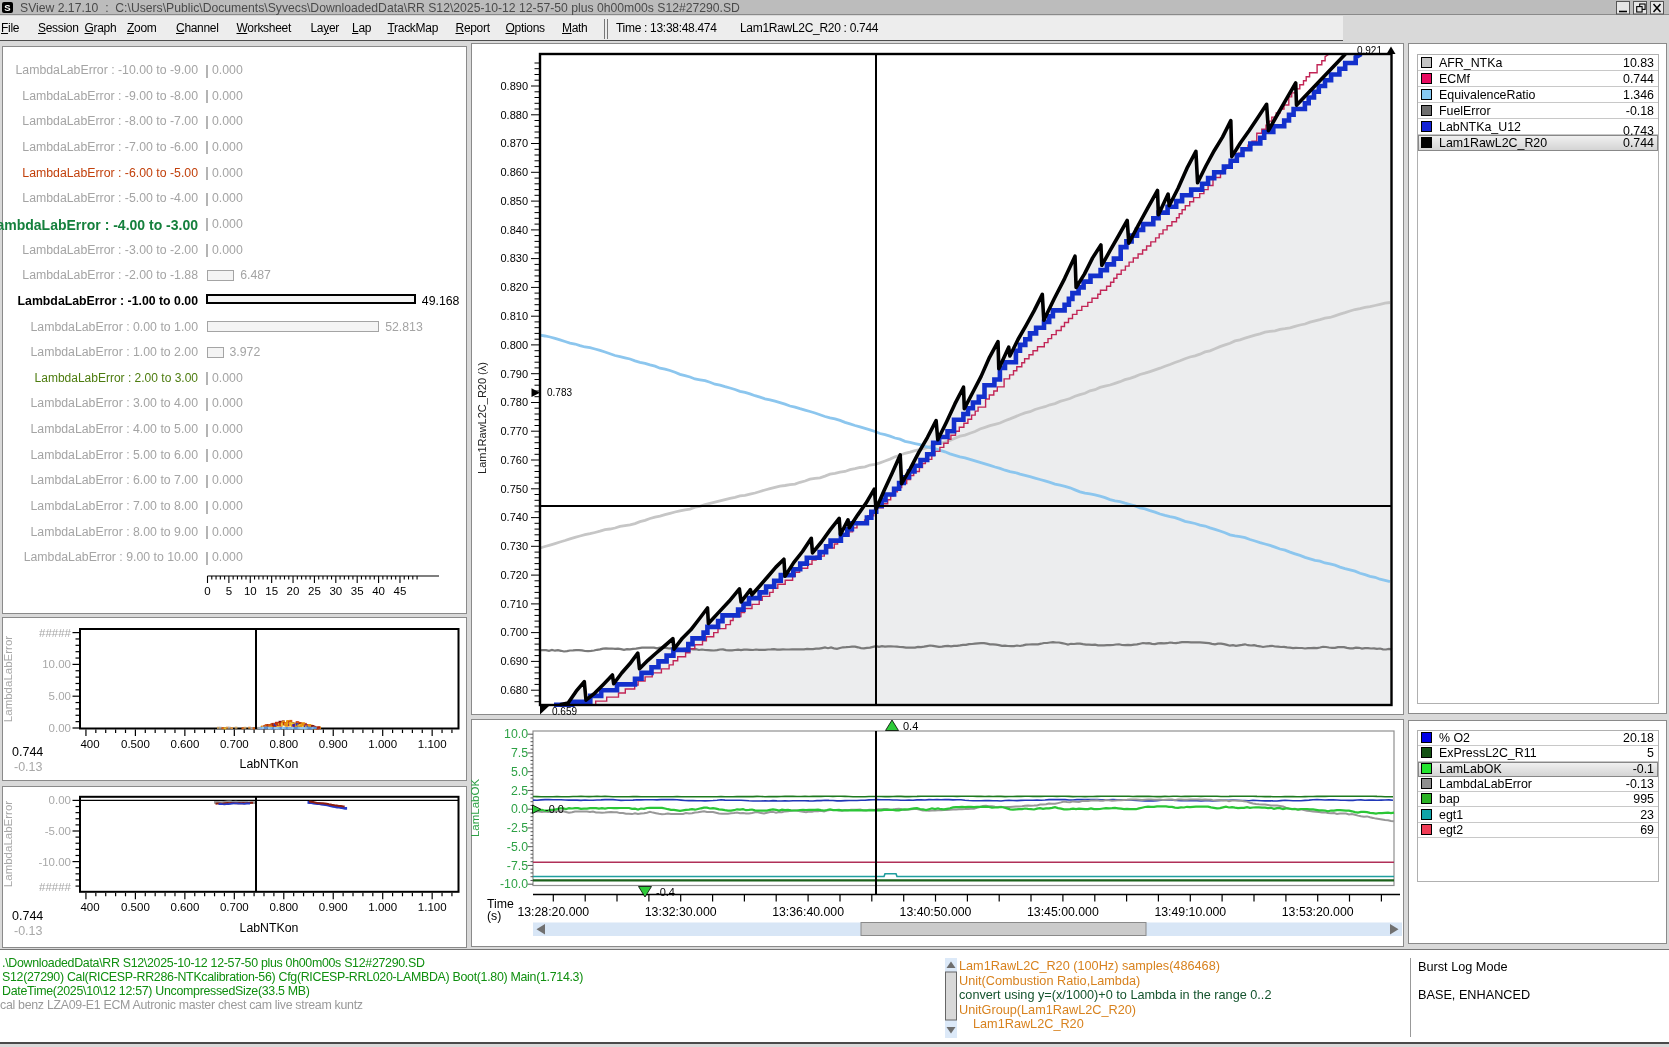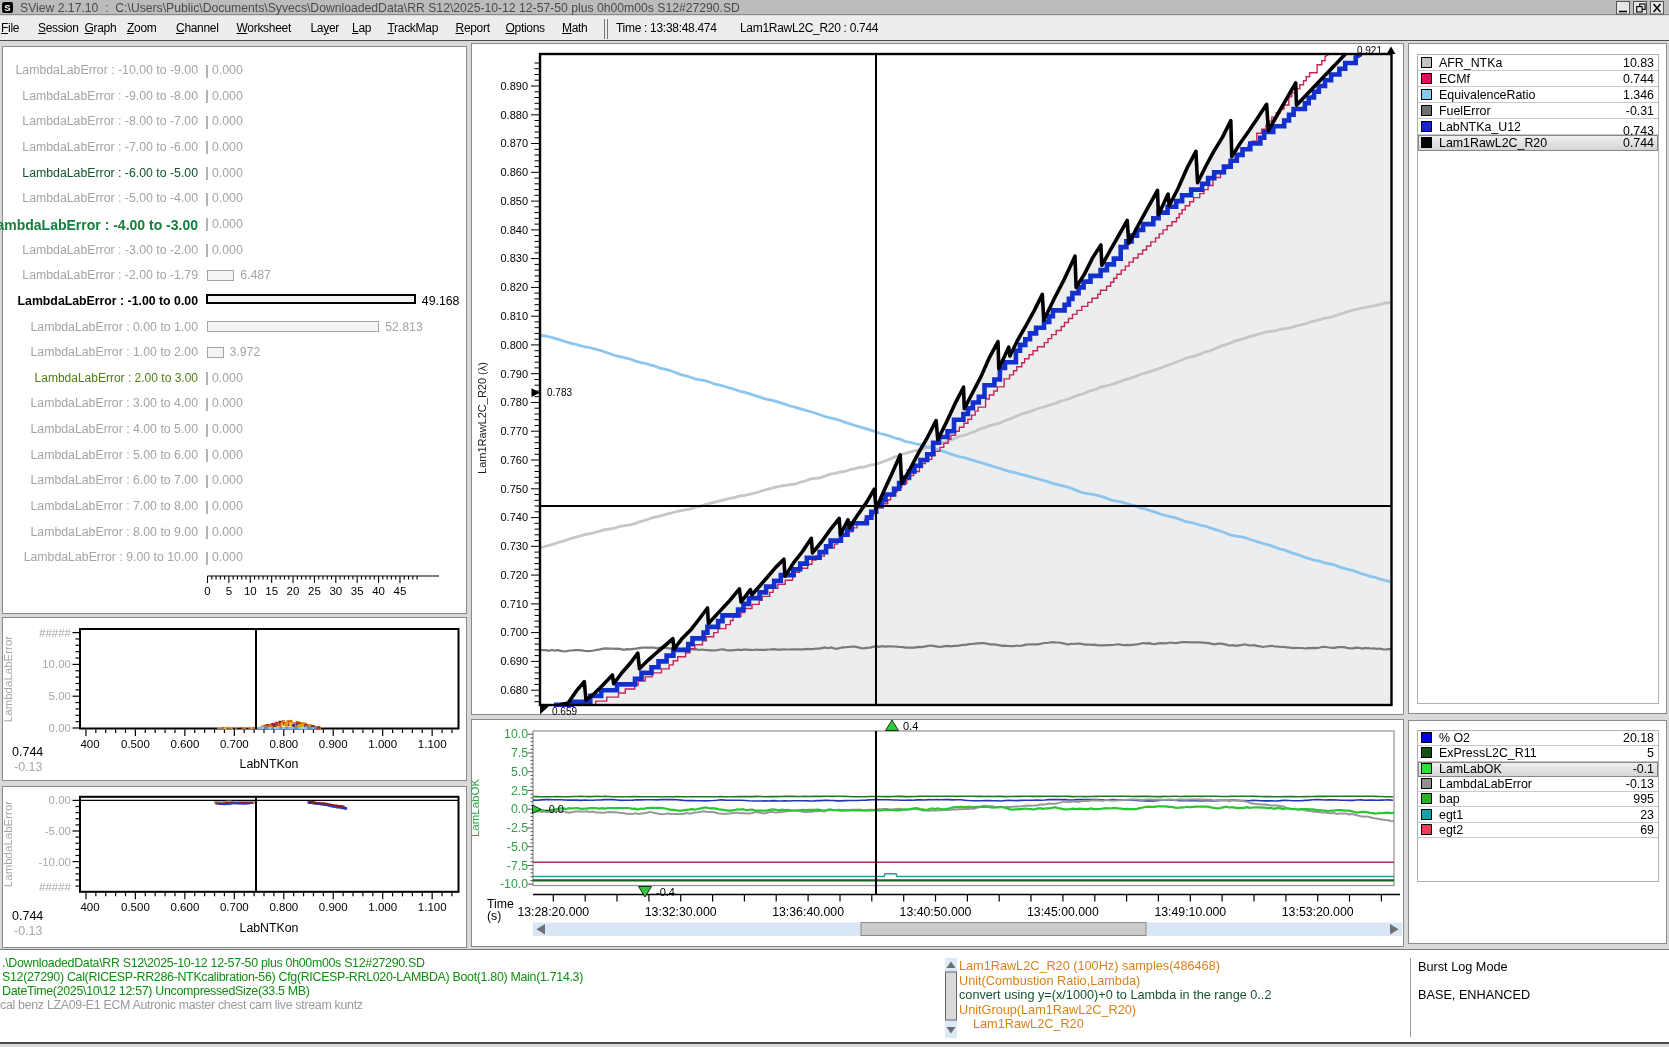--- a/index.html
+++ b/index.html
@@ -13,21 +13,21 @@
 <svg class="abs" style="left:1616px;top:1px" width="50" height="14">
 <rect x="0.5" y="0.5" width="13" height="12.5" fill="#E6E6E6" stroke="#555"></rect>
 <rect x="17.5" y="0.5" width="13" height="12.5" fill="#E6E6E6" stroke="#555"></rect>
 <rect x="34.5" y="0.5" width="13" height="12.5" fill="#E6E6E6" stroke="#555"></rect>
 <line x1="3" y1="10.5" x2="11" y2="10.5" stroke="#000" stroke-width="1.6"></line>
 <rect x="23.7" y="3.0" width="5.4" height="5.4" fill="none" stroke="#000" stroke-width="1.1"></rect>
 <rect x="20.7" y="5.6" width="5.4" height="5.4" fill="#E6E6E6" stroke="#000" stroke-width="1.1"></rect>
 <line x1="37.5" y1="3" x2="44.5" y2="11" stroke="#000" stroke-width="1.5"></line>
 <line x1="44.5" y1="3" x2="37.5" y2="11" stroke="#000" stroke-width="1.5"></line>
 </svg>
-<div class="abs" style="left:0;top:16px;width:1669px;height:25px;background:#EDEDED;border-bottom:1px solid #4D4D4D;font-size:12px;letter-spacing:-0.3px;color:#000">
+<div class="abs" style="left:0;top:16px;width:1343px;height:25px;background:#EDEDED;border-bottom:1px solid #4D4D4D;font-size:12px;letter-spacing:-0.3px;color:#000">
     <span class="abs" style="left:1px;top:5px"><u>F</u>ile</span>
     <span class="abs" style="left:38px;top:5px"><u>S</u>ession</span>
     <span class="abs" style="left:84.5px;top:5px"><u>G</u>raph</span>
     <span class="abs" style="left:127px;top:5px"><u>Z</u>oom</span>
     <span class="abs" style="left:176px;top:5px"><u>C</u>hannel</span>
     <span class="abs" style="left:236.5px;top:5px"><u>W</u>orksheet</span>
     <span class="abs" style="left:310.5px;top:5px">La<u>y</u>er</span>
     <span class="abs" style="left:352px;top:5px"><u>L</u>ap</span>
     <span class="abs" style="left:387.5px;top:5px"><u>T</u>rackMap</span>
     <span class="abs" style="left:455.5px;top:5px"><u>R</u>eport</span>
@@ -45,33 +45,33 @@
     <div class="abs" style="left:210px;top:17.0px;font-size:12.3px;color:#A4A4A4">0.000</div>
     <div class="abs" style="right:269px;top:42.6px;font-size:12.3px;color:#A4A4A4;font-weight:normal;white-space:nowrap">LambdaLabError : -9.00 to -8.00</div>
     <div class="abs" style="left:204px;top:44.1px;width:2px;height:13px;background:#B4B4B4"></div>
     <div class="abs" style="left:210px;top:42.6px;font-size:12.3px;color:#A4A4A4">0.000</div>
     <div class="abs" style="right:269px;top:68.3px;font-size:12.3px;color:#A4A4A4;font-weight:normal;white-space:nowrap">LambdaLabError : -8.00 to -7.00</div>
     <div class="abs" style="left:204px;top:69.8px;width:2px;height:13px;background:#B4B4B4"></div>
     <div class="abs" style="left:210px;top:68.3px;font-size:12.3px;color:#A4A4A4">0.000</div>
     <div class="abs" style="right:269px;top:93.9px;font-size:12.3px;color:#A4A4A4;font-weight:normal;white-space:nowrap">LambdaLabError : -7.00 to -6.00</div>
     <div class="abs" style="left:204px;top:95.4px;width:2px;height:13px;background:#B4B4B4"></div>
     <div class="abs" style="left:210px;top:93.9px;font-size:12.3px;color:#A4A4A4">0.000</div>
-    <div class="abs" style="right:269px;top:119.6px;font-size:12.3px;color:#14532d;font-weight:normal;white-space:nowrap">LambdaLabError : -6.00 to -5.00</div>
+    <div class="abs" style="right:269px;top:119.6px;font-size:12.3px;color:#c2410c;font-weight:normal;white-space:nowrap">LambdaLabError : -6.00 to -5.00</div>
     <div class="abs" style="left:204px;top:121.1px;width:2px;height:13px;background:#B4B4B4"></div>
     <div class="abs" style="left:210px;top:119.6px;font-size:12.3px;color:#A4A4A4">0.000</div>
     <div class="abs" style="right:269px;top:145.2px;font-size:12.3px;color:#A4A4A4;font-weight:normal;white-space:nowrap">LambdaLabError : -5.00 to -4.00</div>
     <div class="abs" style="left:204px;top:146.8px;width:2px;height:13px;background:#B4B4B4"></div>
     <div class="abs" style="left:210px;top:145.2px;font-size:12.3px;color:#A4A4A4">0.000</div>
     <div class="abs" style="right:269px;top:170.9px;font-size:14px;color:#15803d;font-weight:bold;white-space:nowrap">LambdaLabError : -4.00 to -3.00</div>
     <div class="abs" style="left:204px;top:172.4px;width:2px;height:13px;background:#B4B4B4"></div>
     <div class="abs" style="left:210px;top:170.9px;font-size:12.3px;color:#A4A4A4">0.000</div>
     <div class="abs" style="right:269px;top:196.5px;font-size:12.3px;color:#A4A4A4;font-weight:normal;white-space:nowrap">LambdaLabError : -3.00 to -2.00</div>
     <div class="abs" style="left:204px;top:198.0px;width:2px;height:13px;background:#B4B4B4"></div>
     <div class="abs" style="left:210px;top:196.5px;font-size:12.3px;color:#A4A4A4">0.000</div>
-    <div class="abs" style="right:269px;top:222.2px;font-size:12.3px;color:#A4A4A4;font-weight:normal;white-space:nowrap">LambdaLabError : -2.00 to -1.79</div>
+    <div class="abs" style="right:269px;top:222.2px;font-size:12.3px;color:#A4A4A4;font-weight:normal;white-space:nowrap">LambdaLabError : -2.00 to -1.88</div>
     <div class="abs" style="left:204.5px;top:223.7px;width:27.7px;height:11px;background:#F4F4F4;border:1px solid #A4A4A4"></div>
     <div class="abs" style="left:238.2px;top:222.2px;font-size:12.3px;color:#A4A4A4">6.487</div>
     <div class="abs" style="right:269px;top:247.8px;font-size:12.3px;color:#000;font-weight:bold;white-space:nowrap">LambdaLabError : -1.00 to 0.00</div>
     <div class="abs" style="left:203.5px;top:248.3px;width:210.3px;height:10px;background:#F4F4F4;border:2px solid #000"></div>
     <div class="abs" style="left:419.8px;top:247.8px;font-size:12.3px;color:#000">49.168</div>
     <div class="abs" style="right:269px;top:273.5px;font-size:12.3px;color:#A4A4A4;font-weight:normal;white-space:nowrap">LambdaLabError : 0.00 to 1.00</div>
     <div class="abs" style="left:204.5px;top:275.0px;width:172.7px;height:11px;background:#F4F4F4;border:1px solid #A4A4A4"></div>
     <div class="abs" style="left:383.2px;top:273.5px;font-size:12.3px;color:#A4A4A4">52.813</div>
     <div class="abs" style="right:269px;top:299.1px;font-size:12.3px;color:#A4A4A4;font-weight:normal;white-space:nowrap">LambdaLabError : 1.00 to 2.00</div>
     <div class="abs" style="left:204.5px;top:300.6px;width:17.0px;height:11px;background:#F4F4F4;border:1px solid #A4A4A4"></div>
@@ -186,21 +186,21 @@
         <div class="abs" style="right:4px;top:0.5px;font-size:12.4px;color:#000">0.744</div>
       </div>
       <div class="abs" style="left:0;top:32.0px;width:100%;height:16.0px;background:#fff;border-bottom:1px solid #C8C8C8">
         <div class="abs" style="left:3px;top:1.5px;width:11px;height:11px;background:#85C8F2;border:1px solid #000"></div>
         <div class="abs" style="left:21px;top:0.5px;font-size:12.4px;color:#000;white-space:nowrap">EquivalenceRatio</div>
         <div class="abs" style="right:4px;top:0.5px;font-size:12.4px;color:#000">1.346</div>
       </div>
       <div class="abs" style="left:0;top:48.0px;width:100%;height:16.0px;background:#fff;border-bottom:1px solid #C8C8C8">
         <div class="abs" style="left:3px;top:1.5px;width:11px;height:11px;background:#6E6E6E;border:1px solid #000"></div>
         <div class="abs" style="left:21px;top:0.5px;font-size:12.4px;color:#000;white-space:nowrap">FuelError</div>
-        <div class="abs" style="right:4px;top:0.5px;font-size:12.4px;color:#000">-0.31</div>
+        <div class="abs" style="right:4px;top:0.5px;font-size:12.4px;color:#000">-0.18</div>
       </div>
       <div class="abs" style="left:0;top:64.0px;width:100%;height:16.0px;background:#fff;border-bottom:1px solid #C8C8C8">
         <div class="abs" style="left:3px;top:1.5px;width:11px;height:11px;background:#1423D6;border:1px solid #000"></div>
         <div class="abs" style="left:21px;top:0.5px;font-size:12.4px;color:#000;white-space:nowrap">LabNTKa_U12</div>
         <div class="abs" style="right:4px;top:5px;font-size:12.4px;color:#000">0.743</div>
       </div>
       <div class="abs" style="left:0;top:80.0px;width:100%;height:16.0px;background:linear-gradient(#F2F2F2,#D4D4D4);outline:1px solid #888;outline-offset:-1px;border-bottom:1px solid #C8C8C8">
         <div class="abs" style="left:3px;top:1.5px;width:11px;height:11px;background:#000000;border:1px solid #000"></div>
         <div class="abs" style="left:21px;top:0.5px;font-size:12.4px;color:#000;white-space:nowrap">Lam1RawL2C_R20</div>
         <div class="abs" style="right:4px;top:0.5px;font-size:12.4px;color:#000">0.744</div>

